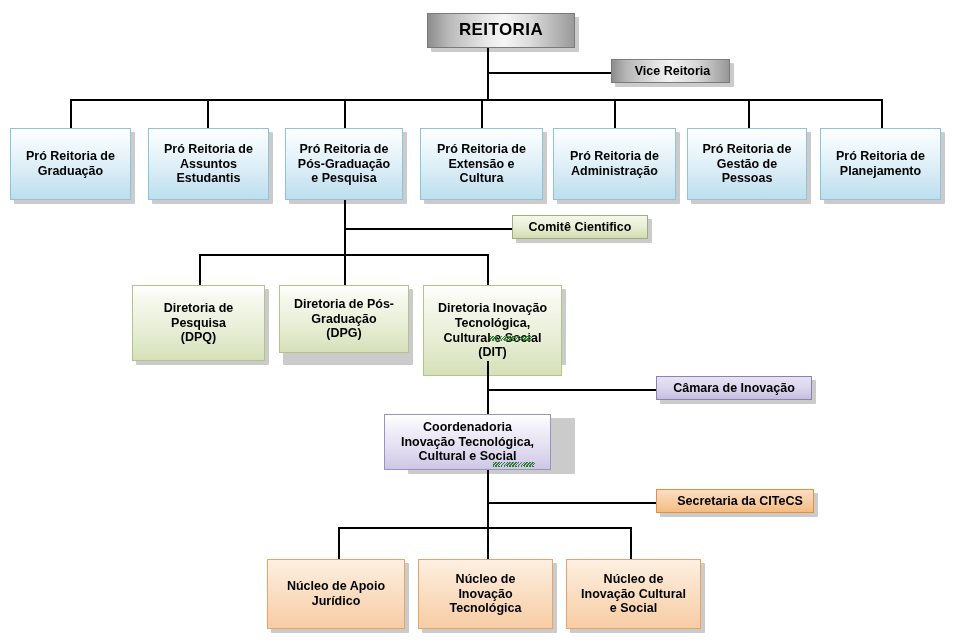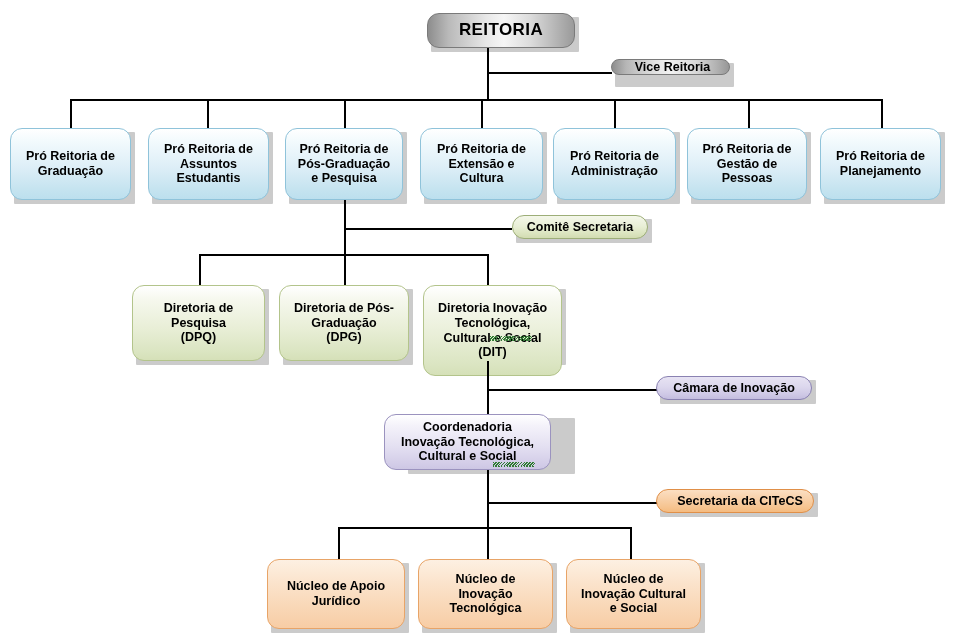--- a/index.html
+++ b/index.html
@@ -32,21 +32,20 @@
     box-sizing: border-box;
     display: flex;
     align-items: center;
     justify-content: center;
     text-align: center;
     font-weight: bold;
     color: #000000;
     line-height: 1.18;
     white-space: pre-line;
     padding: 2px 4px;
-    border-radius: 12px;
   }
 
   
   .shadow {
     position: absolute;
     background: rgba(140,140,140,0.45);
     border-radius: 1px;
   }
 
   
@@ -131,21 +130,21 @@
 
 <div id="chart">
 
   <div class="shadow" style="left:431px; top:17px; width:148px; height:35px;"></div>
   <div class="node reitoria" style="left:427px; top:13px; width:148px; height:35px;">REITORIA</div>
 
   <div class="line-v" style="left:487px; top:48px; height:52px;"></div>
 
   <div class="line-h" style="left:487px; top:72px; width:125px;"></div>
   <div class="shadow" style="left:615px; top:63px; width:119px; height:24px;"></div>
-  <div class="node vice" style="left:611px; top:59px; width:119px; height:16px;padding-left:8px;">Vice Reitoria</div>
+  <div class="node vice" style="left:611px; top:59px; width:119px; height:24px;padding-left:8px;">Vice Reitoria</div>
 
   <div class="line-h" style="left:70px; top:99px; width:813px;"></div>
 
   <div class="line-v" style="left:70px;  top:99px; height:29px;"></div>
   <div class="line-v" style="left:207px; top:99px; height:29px;"></div>
   <div class="line-v" style="left:344px; top:99px; height:29px;"></div>
   <div class="line-v" style="left:481px; top:99px; height:29px;"></div>
   <div class="line-v" style="left:614px; top:99px; height:29px;"></div>
   <div class="line-v" style="left:748px; top:99px; height:29px;"></div>
   <div class="line-v" style="left:881px; top:99px; height:29px;"></div>
@@ -179,34 +178,34 @@
 Pessoas</div>
 
   <div class="shadow" style="left:824px; top:132px; width:121px; height:72px;"></div>
   <div class="node blue" style="left:820px; top:128px; width:121px; height:72px;">Pró Reitoria de
 Planejamento</div>
 
   <div class="line-v" style="left:344px; top:200px; height:89px;"></div>
 
   <div class="line-h" style="left:344px; top:228px; width:168px;"></div>
   <div class="shadow" style="left:516px; top:219px; width:136px; height:24px;"></div>
-  <div class="node green-pill" style="left:512px; top:215px; width:136px; height:24px;">Comitê Secretaria</div>
+  <div class="node green-pill" style="left:512px; top:215px; width:136px; height:24px;">Comitê Cientifico</div>
 
   <div class="line-h" style="left:199px; top:254px; width:290px;"></div>
   <div class="line-v" style="left:199px; top:254px; height:35px;"></div>
   <div class="line-v" style="left:344px; top:254px; height:35px;"></div>
   <div class="line-v" style="left:487px; top:254px; height:35px;"></div>
 
   <div class="shadow" style="left:136px; top:289px; width:133px; height:76px;"></div>
   <div class="node green" style="left:132px; top:285px; width:133px; height:76px;">Diretoria de
 Pesquisa
 (DPQ)</div>
 
   <div class="shadow" style="left:283px; top:289px; width:130px; height:76px;"></div>
-  <div class="node green" style="left:279px; top:285px; width:130px; height:76px;">Diretoria de Pós-
+  <div class="node green" style="left:279px; top:285px; width:130px; height:68px;">Diretoria de Pós-
 Graduação
 (DPG)</div>
 
   <div class="shadow" style="left:427px; top:289px; width:139px; height:76px;"></div>
   <div class="node green" style="left:423px; top:285px; width:139px; height:91px;">Diretoria Inovação
 Tecnológica,
 Cultural e Social
 (DIT)</div>
   <div class="squiggle" style="left:490px; top:336px; width:42px;"></div>
 

